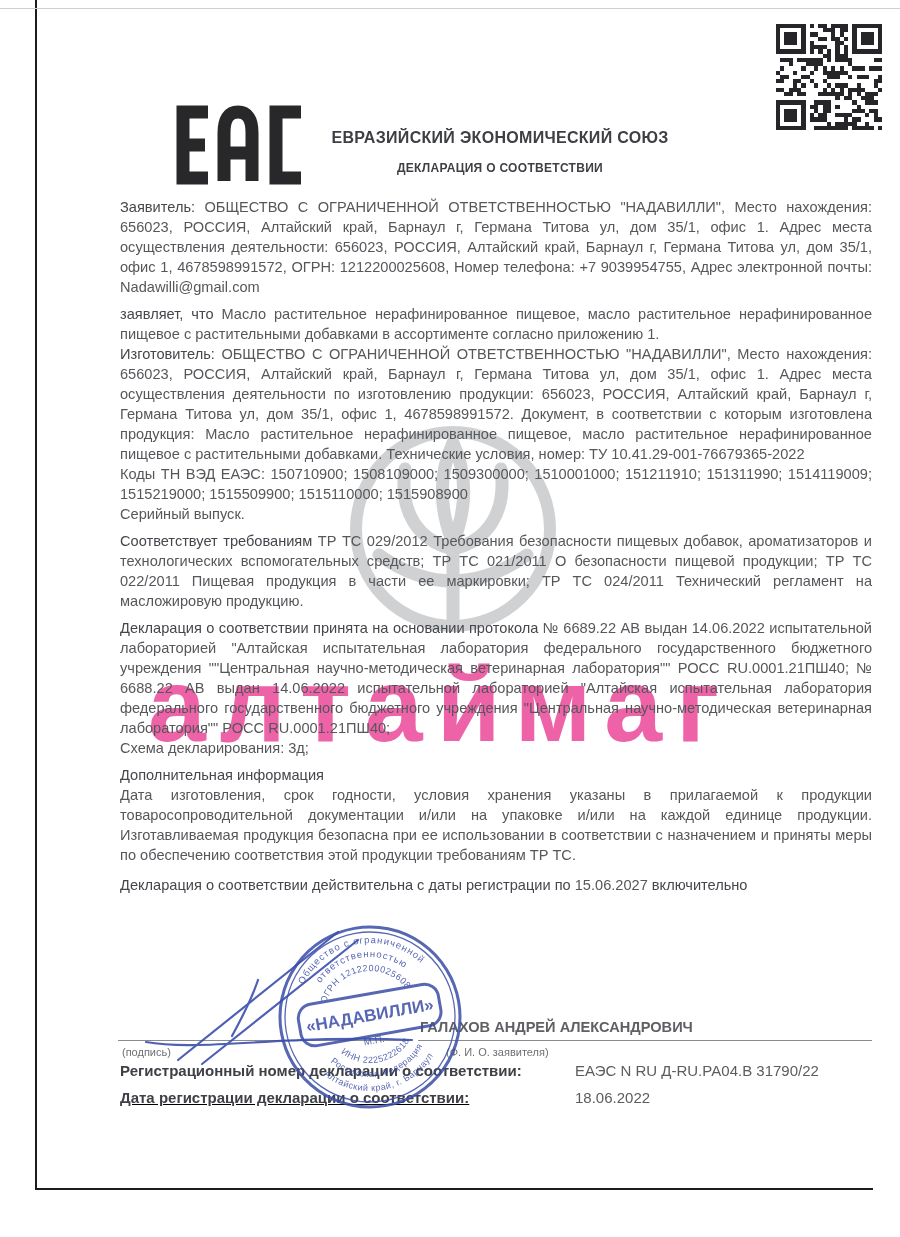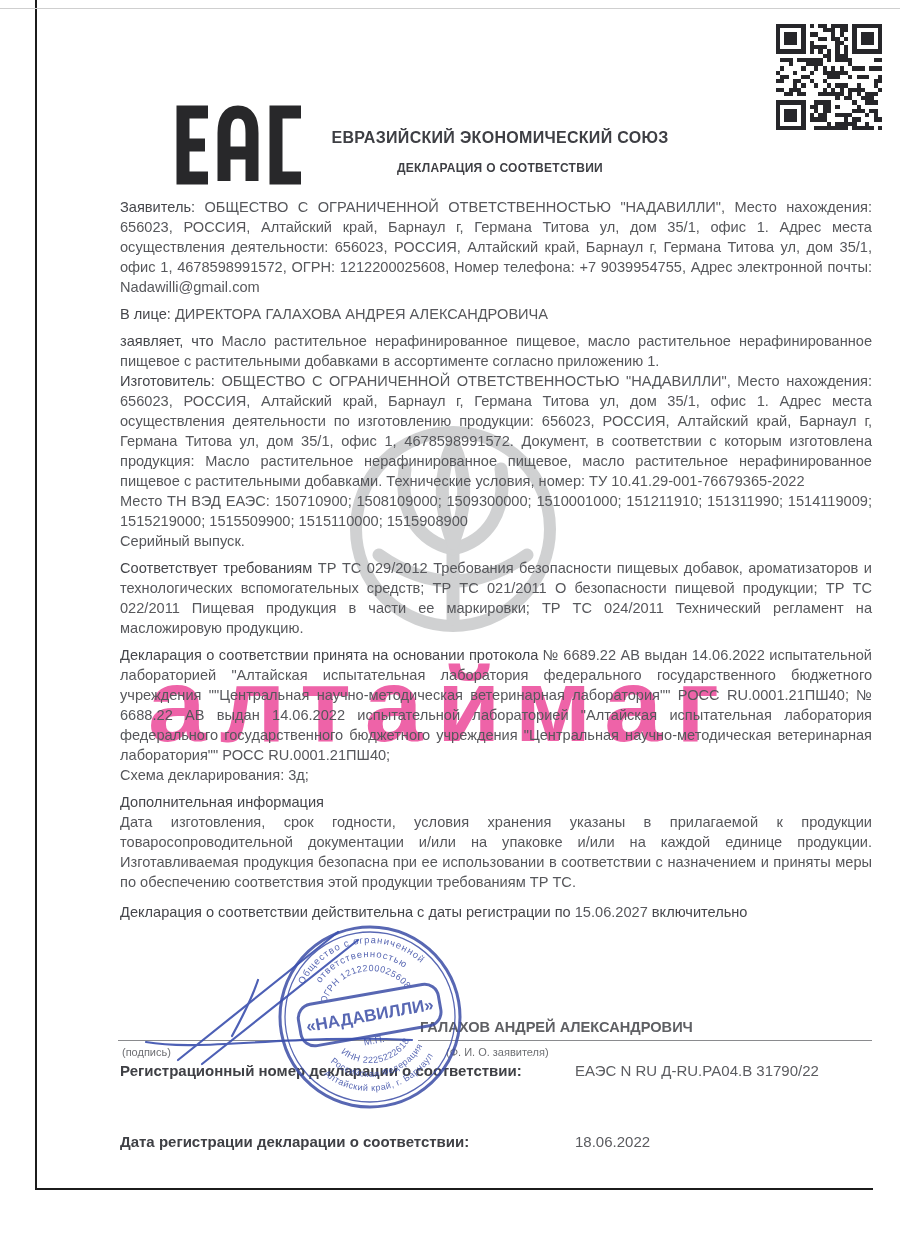--- a/index.html
+++ b/index.html
@@ -41,21 +41,21 @@
   .caption{position:absolute;font-size:11px;color:#6e6f73;z-index:2;}
   .cap-sign{left:122px;top:1046px;}
   .cap-fio{left:446px;top:1046px;text-align:center;}
   .stamp{position:absolute;left:275px;top:922px;width:190px;height:190px;z-index:3;
          transform:rotate(-10deg);opacity:.85;}
   .signature{position:absolute;left:140px;top:918px;width:300px;height:152px;z-index:4;opacity:.9;}
 
   
   .reg-row{position:absolute;left:120px;width:752px;z-index:2;font-size:15px;}
   .reg-1{top:1062px;}
-  .reg-2{top:1133px;}
+  .reg-2{top:1089px;text-decoration:underline;}
   .reg-label{font-weight:bold;color:#3f4045;}
   .reg-value{position:absolute;left:455px;top:0;font-weight:normal;color:#5b5c60;}
 </style>
 </head>
 <body>
 
 <div class="page">
 
   <div class="border-left"></div>
   <div class="border-bottom"></div>
@@ -394,25 +394,24 @@
         <path d="M106,120 C122,80 118,46 106,20"></path>
         <path d="M32,132 Q106,184 180,132"></path>
       </g>
     </svg>
     <div class="wm-big">алтаймаг</div>
   </div>
 
   <div class="content">
     <p class="sec"><span class="lead">Заявитель:</span> <span>ОБЩЕСТВО С ОГРАНИЧЕННОЙ ОТВЕТСТВЕННОСТЬЮ "НАДАВИЛЛИ", Место нахождения: 656023, РОССИЯ, Алтайский край, Барнаул г, Германа Титова ул, дом 35/1, офис 1. Адрес места осуществления деятельности: 656023, РОССИЯ, Алтайский край, Барнаул г, Германа Титова ул, дом 35/1, офис 1, 4678598991572, ОГРН: 1212200025608, Номер телефона: +7 9039954755, Адрес электронной почты: Nadawilli@gmail.com</span></p>
 
-    <p class="sec"><span class="lead">В лице:</span> <span>ДИРЕКТОРА ГАЛАХОВА АНДРЕЯ АЛЕКСАНДРОВИЧА</span></p>
 
     <p class="sec tight"><span class="lead">заявляет, что</span> <span>Масло растительное нерафинированное пищевое, масло растительное нерафинированное пищевое с растительными добавками в ассортименте согласно приложению 1.</span></p>
     <p class="sec tight"><span class="lead">Изготовитель:</span> <span>ОБЩЕСТВО С ОГРАНИЧЕННОЙ ОТВЕТСТВЕННОСТЬЮ "НАДАВИЛЛИ", Место нахождения: 656023, РОССИЯ, Алтайский край, Барнаул г, Германа Титова ул, дом 35/1, офис 1. Адрес места осуществления деятельности по изготовлению продукции: 656023, РОССИЯ, Алтайский край, Барнаул г, Германа Титова ул, дом 35/1, офис 1, 4678598991572. Документ, в соответствии с которым изготовлена продукция: Масло растительное нерафинированное пищевое, масло растительное нерафинированное пищевое с растительными добавками. Технические условия, номер: ТУ 10.41.29-001-76679365-2022</span></p>
-    <p class="sec tight"><span>Место ТН ВЭД ЕАЭС:</span> <span>150710900; 1508109000; 1509300000; 1510001000; 151211910; 151311990; 1514119009; 1515219000; 1515509900; 1515110000; 1515908900</span></p>
+    <p class="sec tight"><span>Коды ТН ВЭД ЕАЭС:</span> <span>150710900; 1508109000; 1509300000; 1510001000; 151211910; 151311990; 1514119009; 1515219000; 1515509900; 1515110000; 1515908900</span></p>
     <p class="sec">Серийный выпуск.</p>
 
     <p class="sec"><span class="lead">Соответствует требованиям</span> <span>ТР ТС 029/2012 Требования безопасности пищевых добавок, ароматизаторов и технологических вспомогательных средств; ТР ТС 021/2011 О безопасности пищевой продукции; ТР ТС 022/2011 Пищевая продукция в части ее маркировки; ТР ТС 024/2011 Технический регламент на масложировую продукцию.</span></p>
 
     <p class="sec tight"><span class="lead">Декларация о соответствии принята на основании протокола</span> <span>№ 6689.22 АВ выдан 14.06.2022 испытательной лабораторией "Алтайская испытательная лаборатория федерального государственного бюджетного учреждения ""Центральная научно-методическая ветеринарная лаборатория"" РОСС RU.0001.21ПШ40; № 6688.22 АВ выдан 14.06.2022 испытательной лабораторией "Алтайская испытательная лаборатория федерального государственного бюджетного учреждения "Центральная научно-методическая ветеринарная лаборатория"" РОСС RU.0001.21ПШ40;</span></p>
     <p class="sec">Схема декларирования: 3д;</p>
 
     <p class="sec tight"><span class="lead">Дополнительная информация</span></p>
     <p class="sec">Дата изготовления, срок годности, условия хранения указаны в прилагаемой к продукции товаросопроводительной документации и/или на упаковке и/или на каждой единице продукции. Изготавливаемая продукция безопасна при ее использовании в соответствии с назначением и приняты меры по обеспечению соответствия этой продукции требованиям ТР ТС.</p>
 

